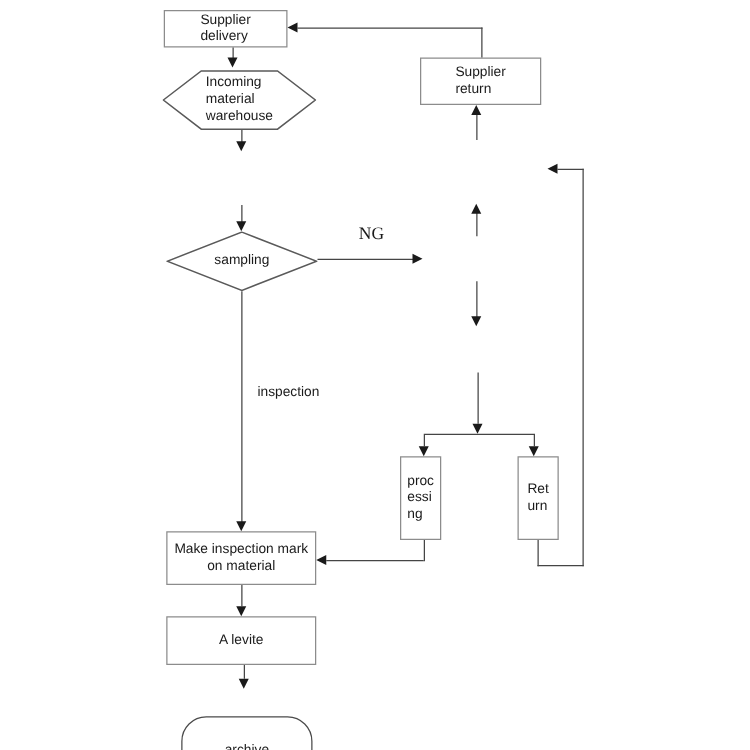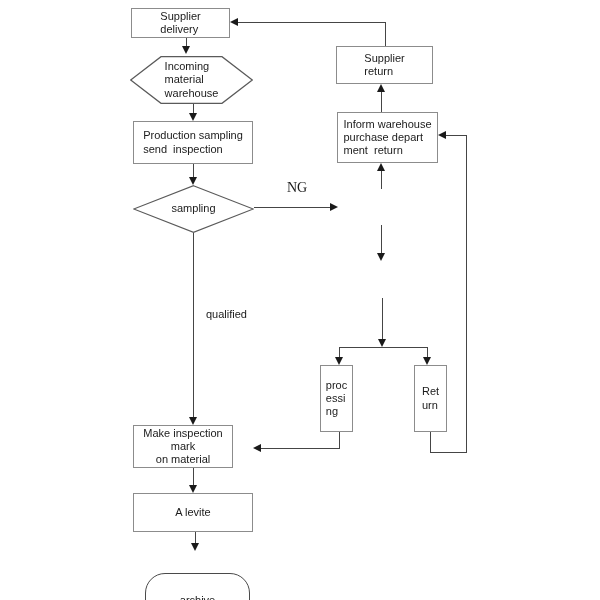--- a/index.html
+++ b/index.html
@@ -45,73 +45,64 @@
     <svg width="123" height="48" viewBox="0 0 123 48">
       <polygon points="0.7,24 31,0.7 92,0.7 122.3,24 92,47.3 31,47.3" fill="#ffffff" stroke="#5a5a5a" stroke-width="1.2"></polygon>
     </svg>
     <div class="overlay ta-left">
       <span>Incoming
 material
 warehouse</span>
     </div>
   </div>
 
-  <div class="node ta-left" style="left:133px;top:121px;width:120px;height:43px;">
-    <span>Production sampling
-send  inspection</span>
-  </div>
 
   <div class="shape" style="left:133px;top:185px;width:121px;height:48px;">
     <svg width="121" height="48" viewBox="0 0 121 48">
       <polygon points="60.5,0.7 120.3,24 60.5,47.3 0.7,24" fill="#ffffff" stroke="#5a5a5a" stroke-width="1.2"></polygon>
     </svg>
     <div class="overlay ta-center">
       <span>sampling</span>
     </div>
   </div>
 
   <div class="node ta-left" style="left:336px;top:46px;width:97px;height:38px;">
     <span>Supplier
 return</span>
   </div>
 
-  <div class="node ta-left" style="left:337px;top:112px;width:101px;height:51px;">
-    <span>Inform warehouse
-purchase depart
-ment  return</span>
-  </div>
 
 
 
   <div class="node ta-left" style="left:320px;top:365px;width:33px;height:67px;">
     <span>proc
 essi
 ng</span>
   </div>
 
   <div class="node ta-left" style="left:414px;top:365px;width:33px;height:67px;align-items:center;">
     <span>Ret
 urn</span>
   </div>
 
-  <div class="node ta-center" style="left:133px;top:425px;width:100px;height:43px;">
+  <div class="node ta-center" style="left:133px;top:425px;width:120px;height:43px;">
     <span>Make inspection mark
 on material</span>
   </div>
 
   <div class="node ta-center" style="left:133px;top:493px;width:120px;height:39px;">
     <span>A levite</span>
   </div>
 
   <div class="node terminator ta-center" style="left:145px;top:573px;width:105px;height:56px;">
     <span>archive</span>
   </div>
 
   <div class="edge-label serif" style="left:287px;top:180px;">NG</div>
-  <div class="edge-label" style="left:206px;top:308px;">qualified</div>
+  <div class="edge-label" style="left:206px;top:308px;">inspection</div>
 
   <div class="line" style="left:186px;top:38px;width:1px;height:10px;"></div>
   <div class="ah down" style="left:182px;top:46px;"></div>
 
   <div class="line" style="left:193px;top:104px;width:1px;height:11px;"></div>
   <div class="ah down" style="left:189px;top:113px;"></div>
 
   <div class="line" style="left:193px;top:164px;width:1px;height:14px;"></div>
   <div class="ah down" style="left:189px;top:177px;"></div>
 

